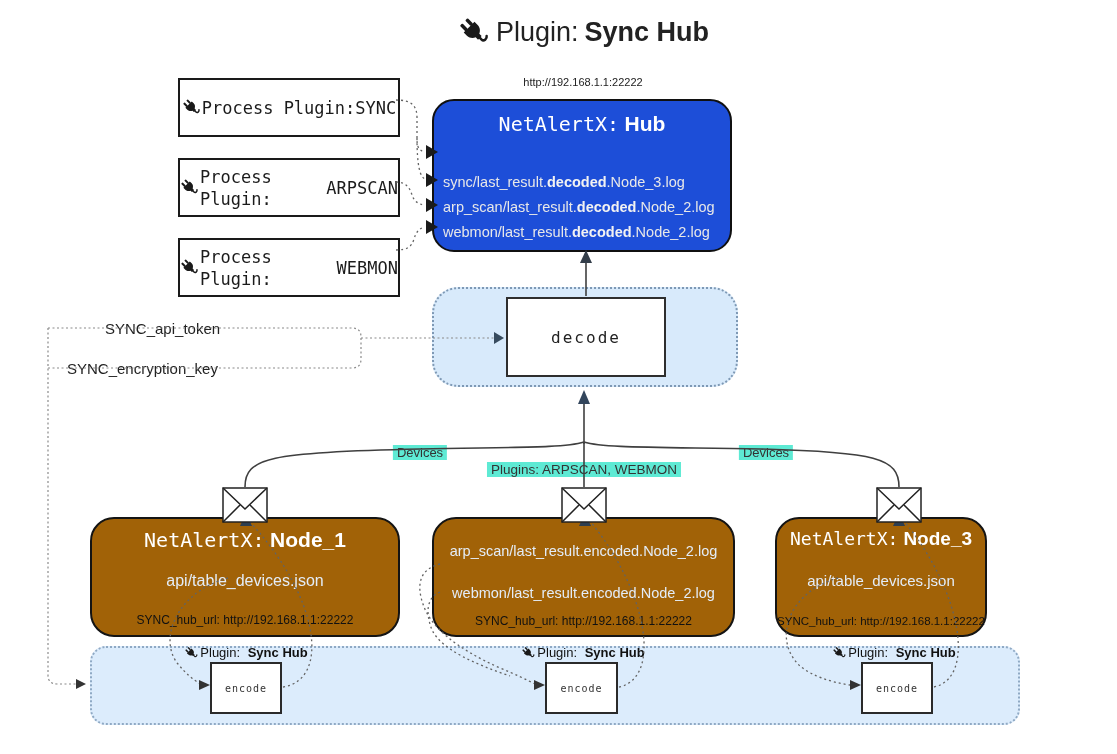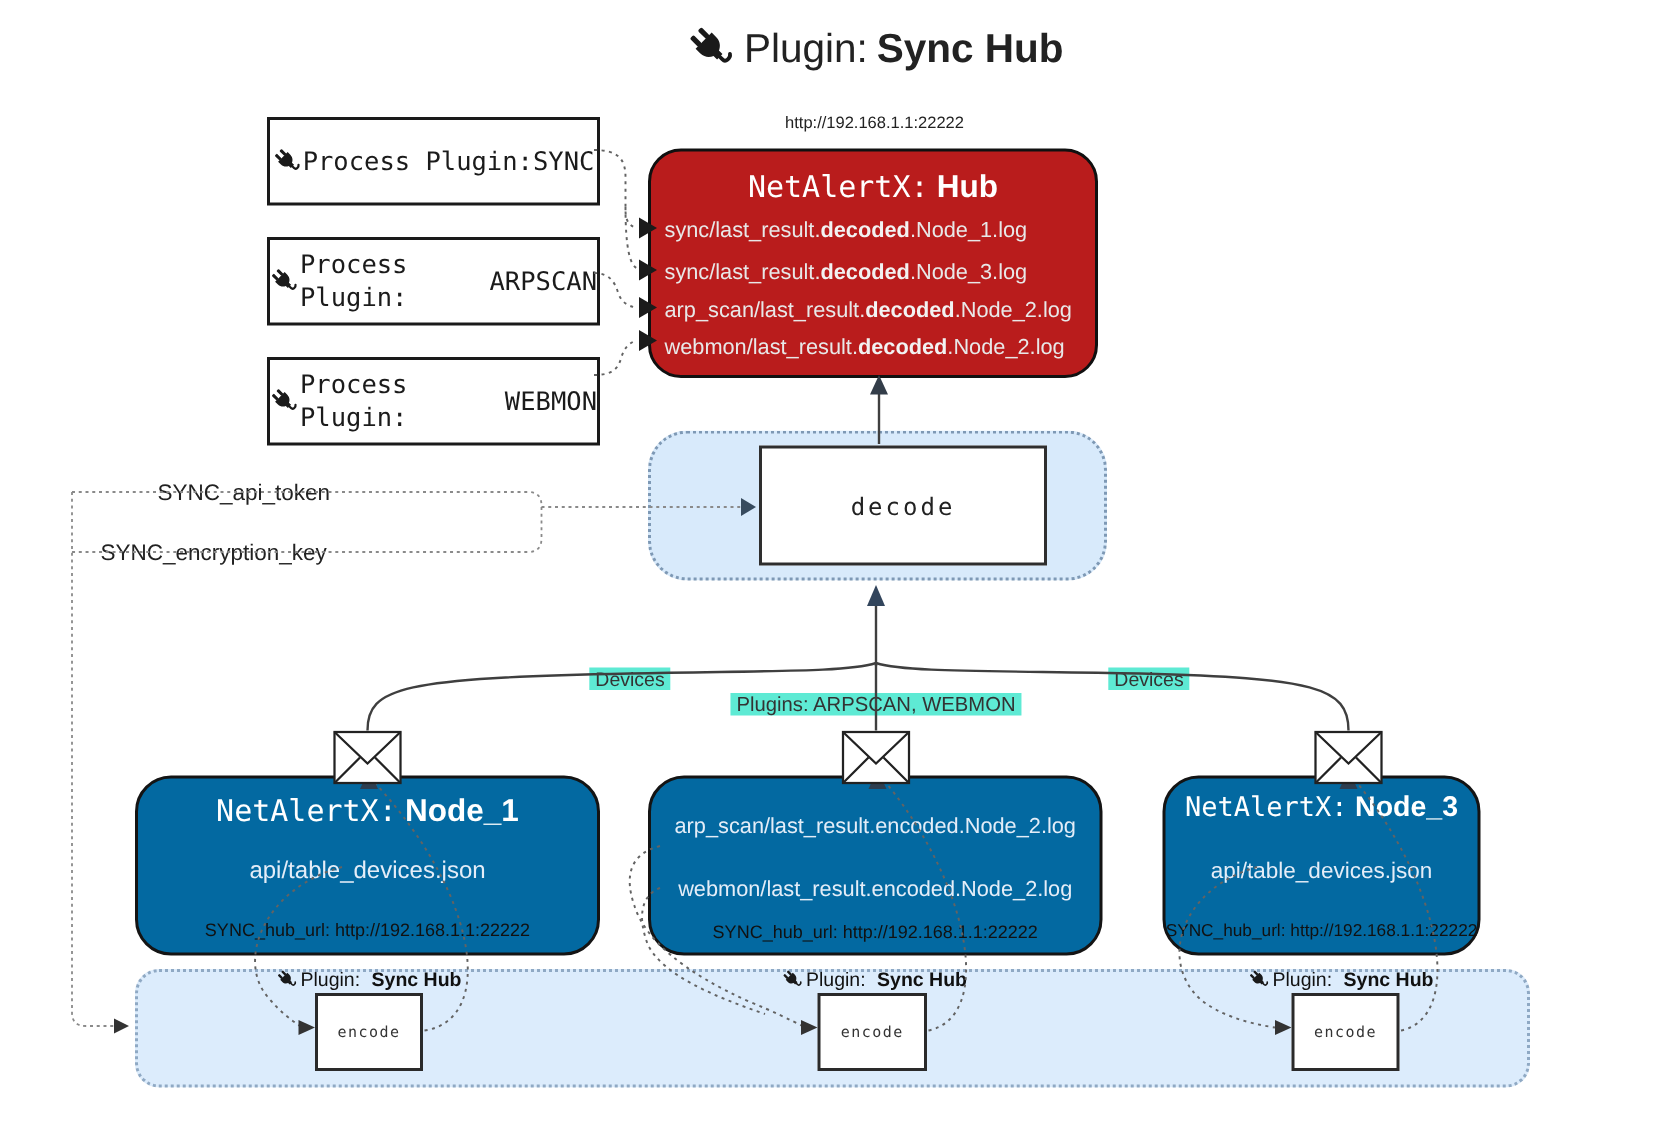--- a/index.html
+++ b/index.html
@@ -20,44 +20,44 @@
   .plug{fill:#1a1a1a;color:#1a1a1a;flex:0 0 auto;}
 
   
   .pbox{left:178px;width:218px;height:55px;border:2px solid #1a1a1a;background:#fff;
         display:flex;flex-direction:row;align-items:center;justify-content:center;
         font-size:17px;line-height:22px;color:#1b1b1b;}
   .pbox .l1{display:flex;align-items:center;gap:1px;}
 
   
   .hub-url{left:433px;top:76px;width:300px;text-align:center;font-size:11px;color:#222;}
-  .hub{left:432px;top:99px;width:300px;height:153px;background:#b91c1c;border:2px solid #101010;
+  .hub{left:432px;top:99px;width:300px;height:153px;background:#1d4ed8;border:2px solid #101010;
        border-radius:22px;box-sizing:border-box;color:#fff;}
   .hub-title{position:absolute;top:11px;left:0;width:100%;text-align:center;font-size:20px;}
   .hub-title .pre{font-family:"DejaVu Sans Mono",monospace;}
   .hub-title b{font-family:"Liberation Sans",sans-serif;font-size:21px;}
   .hlog{position:absolute;left:9px;font-size:14.5px;line-height:16px;color:#e8e8e8;white-space:nowrap;}
   .hlog b{color:#f2f2f2;}
 
   
   .band{left:432px;top:287px;width:306px;height:100px;background:#d8eafb;
         border:2px dotted #7e99b5;border-radius:26px;box-sizing:border-box;}
-  .decode{left:506px;top:297px;width:192px;height:80px;background:#fff;border:2px solid #2e2e2e;
+  .decode{left:506px;top:297px;width:160px;height:80px;background:#fff;border:2px solid #2e2e2e;
           box-sizing:border-box;display:flex;align-items:center;justify-content:center;
           font-size:16px;letter-spacing:2px;color:#222;}
 
   
   .secret{background:#fff;padding:0 3px;font-size:15px;color:#222;white-space:nowrap;}
 
   
   .elabel{background:#5eead4;padding:0 4px;font-size:13px;color:#333;white-space:nowrap;
           transform:translateX(-50%);}
 
   
-  .node{background:#0369a1;border:2px solid #141414;border-radius:24px;box-sizing:border-box;color:#fff;}
+  .node{background:#a16207;border:2px solid #141414;border-radius:24px;box-sizing:border-box;color:#fff;}
   .node-title{position:absolute;top:9px;left:0;width:100%;text-align:center;font-size:20px;white-space:nowrap;}
   .node-title .pre{font-family:"DejaVu Sans Mono",monospace;}
   .node-title b{font-family:"Liberation Sans",sans-serif;font-size:21px;}
   .nfile{position:absolute;left:0;width:100%;text-align:center;color:#e4edf8;white-space:nowrap;}
   .nurl{position:absolute;left:0;width:100%;text-align:center;color:#111;font-size:12px;}
 
   
   .bband{left:90px;top:646px;width:930px;height:79px;background:#dcecfc;
          border:2px dotted #8fa9c4;border-radius:16px;box-sizing:border-box;}
   .blabel{top:645px;transform:translateX(-50%);display:flex;align-items:center;gap:2px;
@@ -121,21 +121,20 @@
       </span>
     <span>WEBMON</span>
   </div>
 
   <div class="abs hub-url">http://192.168.1.1:22222</div>
   <div class="abs hub">
     <div class="hub-title">
       <span class="pre">NetAlertX:</span>
       <b>Hub</b>
     </div>
-    <div class="hlog" style="top:45px;"><span>sync/last_result.</span><b>decoded</b><span>.Node_1.log</span></div>
     <div class="hlog" style="top:73px;"><span>sync/last_result.</span><b>decoded</b><span>.Node_3.log</span></div>
     <div class="hlog" style="top:98px;"><span>arp_scan/last_result.</span><b>decoded</b><span>.Node_2.log</span></div>
     <div class="hlog" style="top:123px;"><span>webmon/last_result.</span><b>decoded</b><span>.Node_2.log</span></div>
   </div>
 
   <div class="abs band"></div>
   <div class="abs decode mono">decode</div>
 
   <div class="abs secret" style="left:102px;top:320px;">SYNC_api_token</div>
   <div class="abs secret" style="left:64px;top:360px;">SYNC_encryption_key</div>

